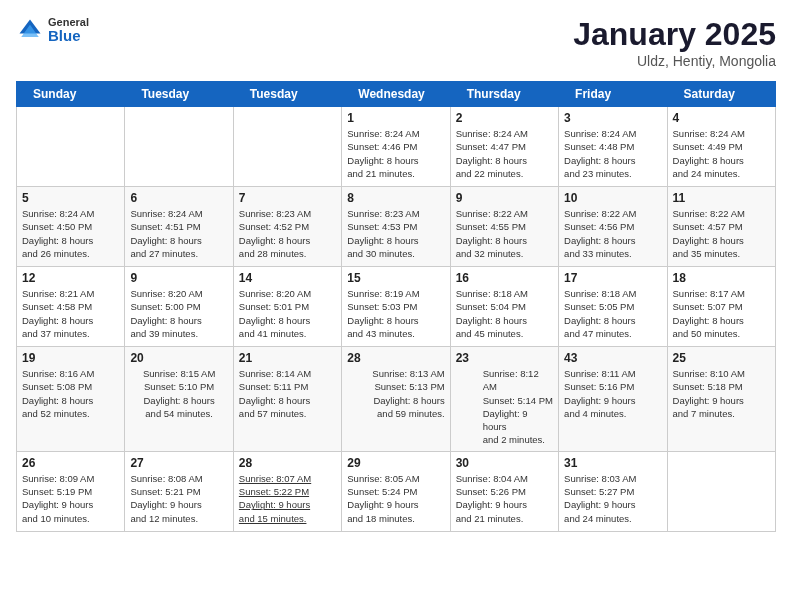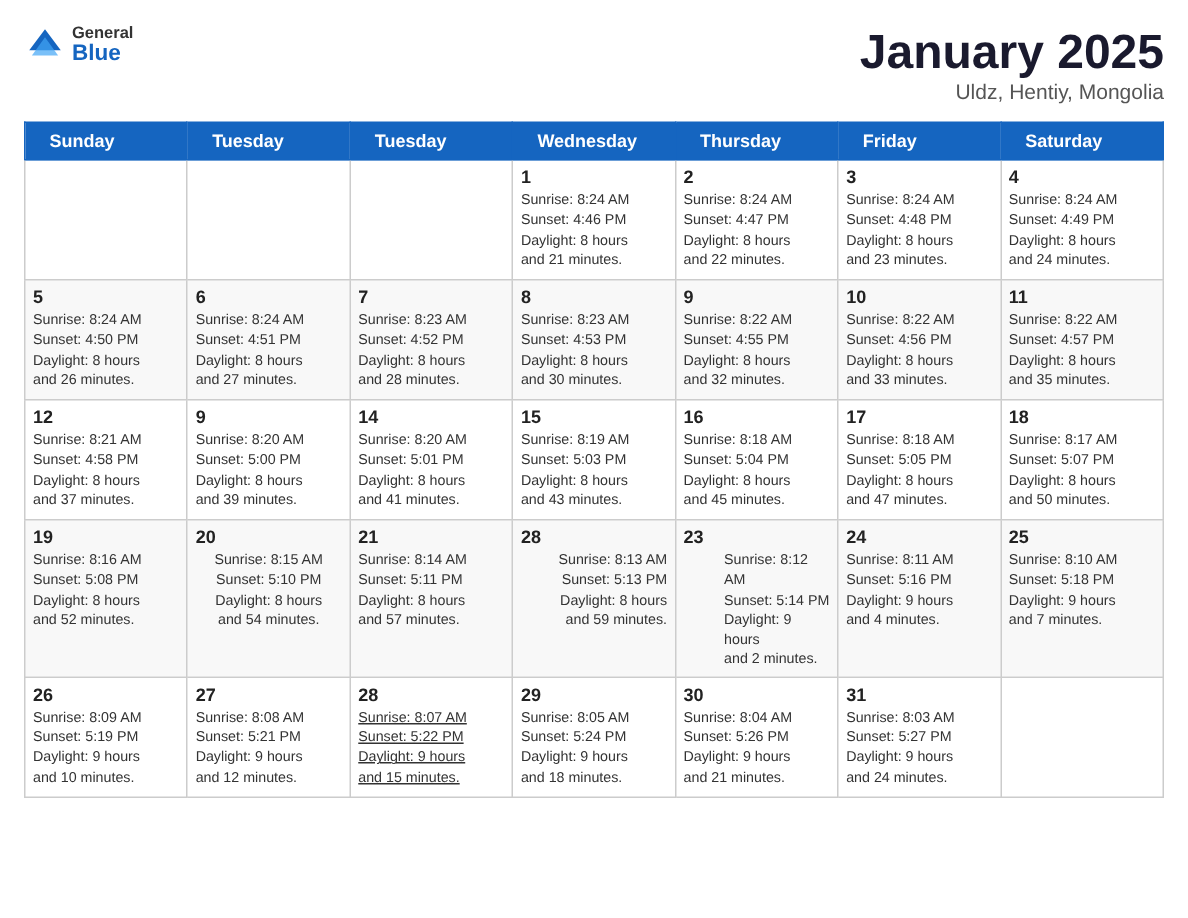--- a/index.html
+++ b/index.html
@@ -292,21 +292,21 @@
 and 59 minutes.</div>
         </td>
         <td>
           <div class="day-number">23</div>
           <div class="day-info" style="white-space: pre-line; margin-left: 27px;">Sunrise: 8:12 AM
 Sunset: 5:14 PM
 Daylight: 9 hours
 and 2 minutes.</div>
         </td>
         <td>
-          <div class="day-number">24</div>
+          <div class="day-number">43</div>
           <div class="day-info" style="white-space: pre-line;">Sunrise: 8:11 AM
 Sunset: 5:16 PM
 Daylight: 9 hours
 and 4 minutes.</div>
         </td>
         <td>
           <div class="day-number">25</div>
           <div class="day-info" style="white-space: pre-line;">Sunrise: 8:10 AM
 Sunset: 5:18 PM
 Daylight: 9 hours

